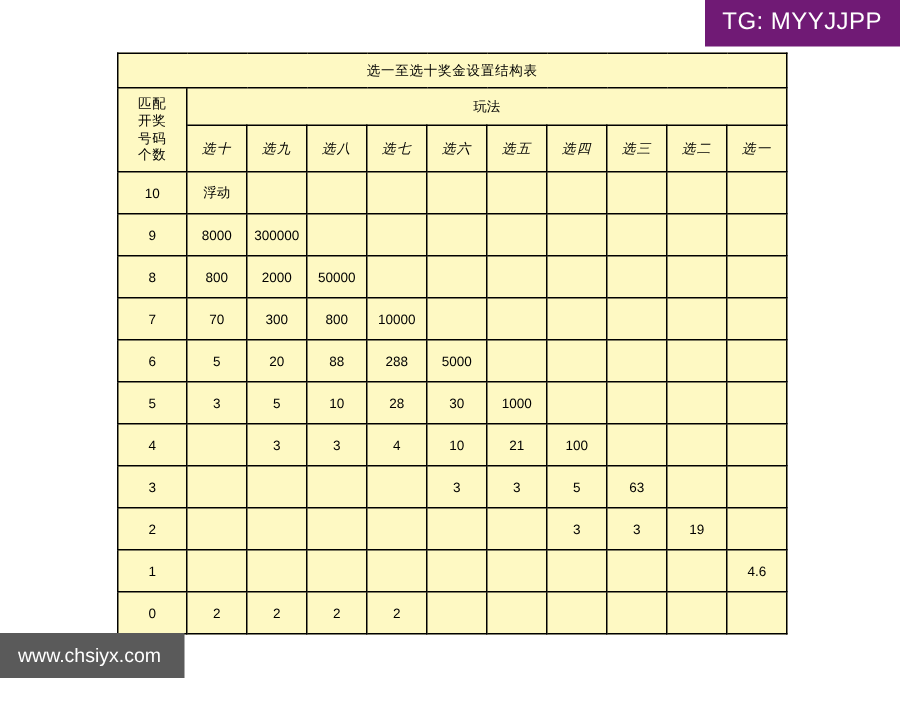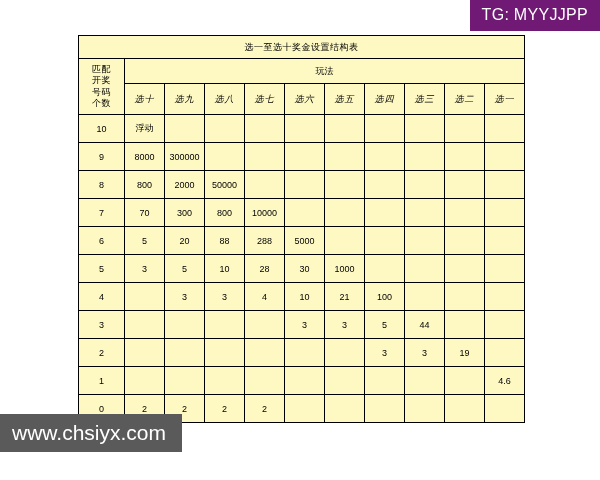--- a/index.html
+++ b/index.html
@@ -25,21 +25,21 @@
     padding: 7px 12px 8px 12px;
     letter-spacing: 0.3px;
     line-height: 1;
   }
   .watermark {
     position: absolute;
     left: 0;
     bottom: 28px;
     background: #5a5a5a;
     color: #ffffff;
-    font-size: 21px;
+    font-size: 13px;
     padding: 8px 16px 9px 12px;
     line-height: 1;
     font-family: "Liberation Sans", sans-serif;
   }
   .sheet {
     position: absolute;
     left: 78px;
     top: 35px;
     width: 446px;
   }
@@ -229,21 +229,21 @@
       </tr>
       <tr class="data-row">
         <td class="rowlabel">3</td>
         <td></td>
         <td></td>
         <td></td>
         <td></td>
         <td>3</td>
         <td>3</td>
         <td>5</td>
-        <td>44</td>
+        <td>63</td>
         <td></td>
         <td></td>
       </tr>
       <tr class="data-row">
         <td class="rowlabel">2</td>
         <td></td>
         <td></td>
         <td></td>
         <td></td>
         <td></td>

